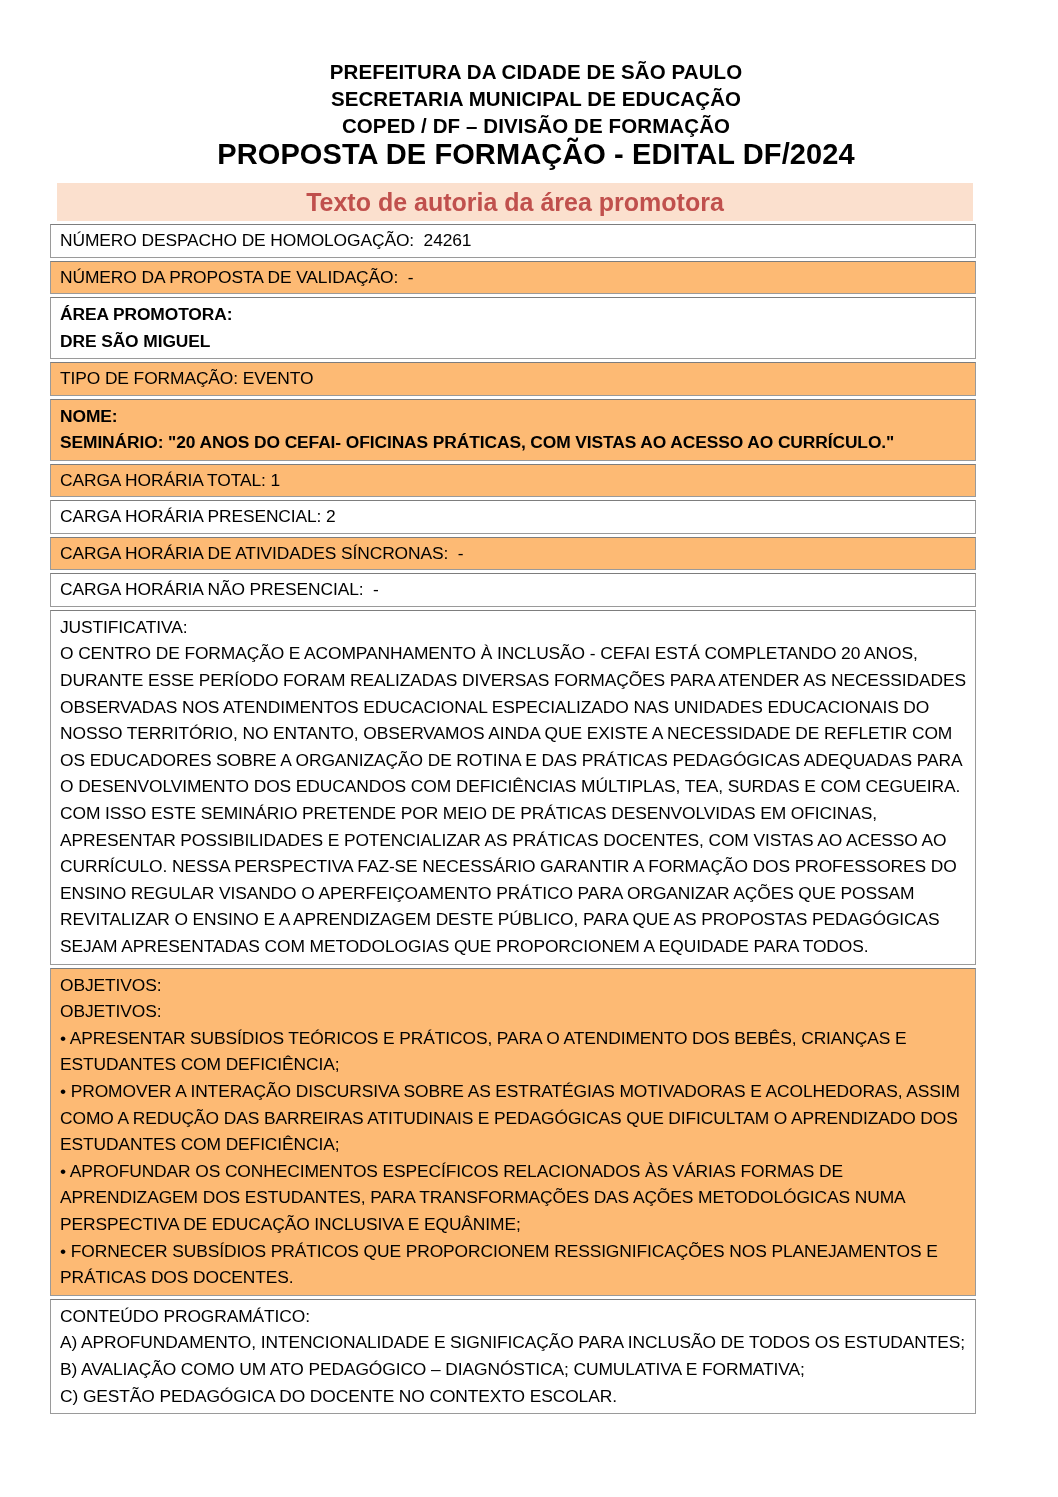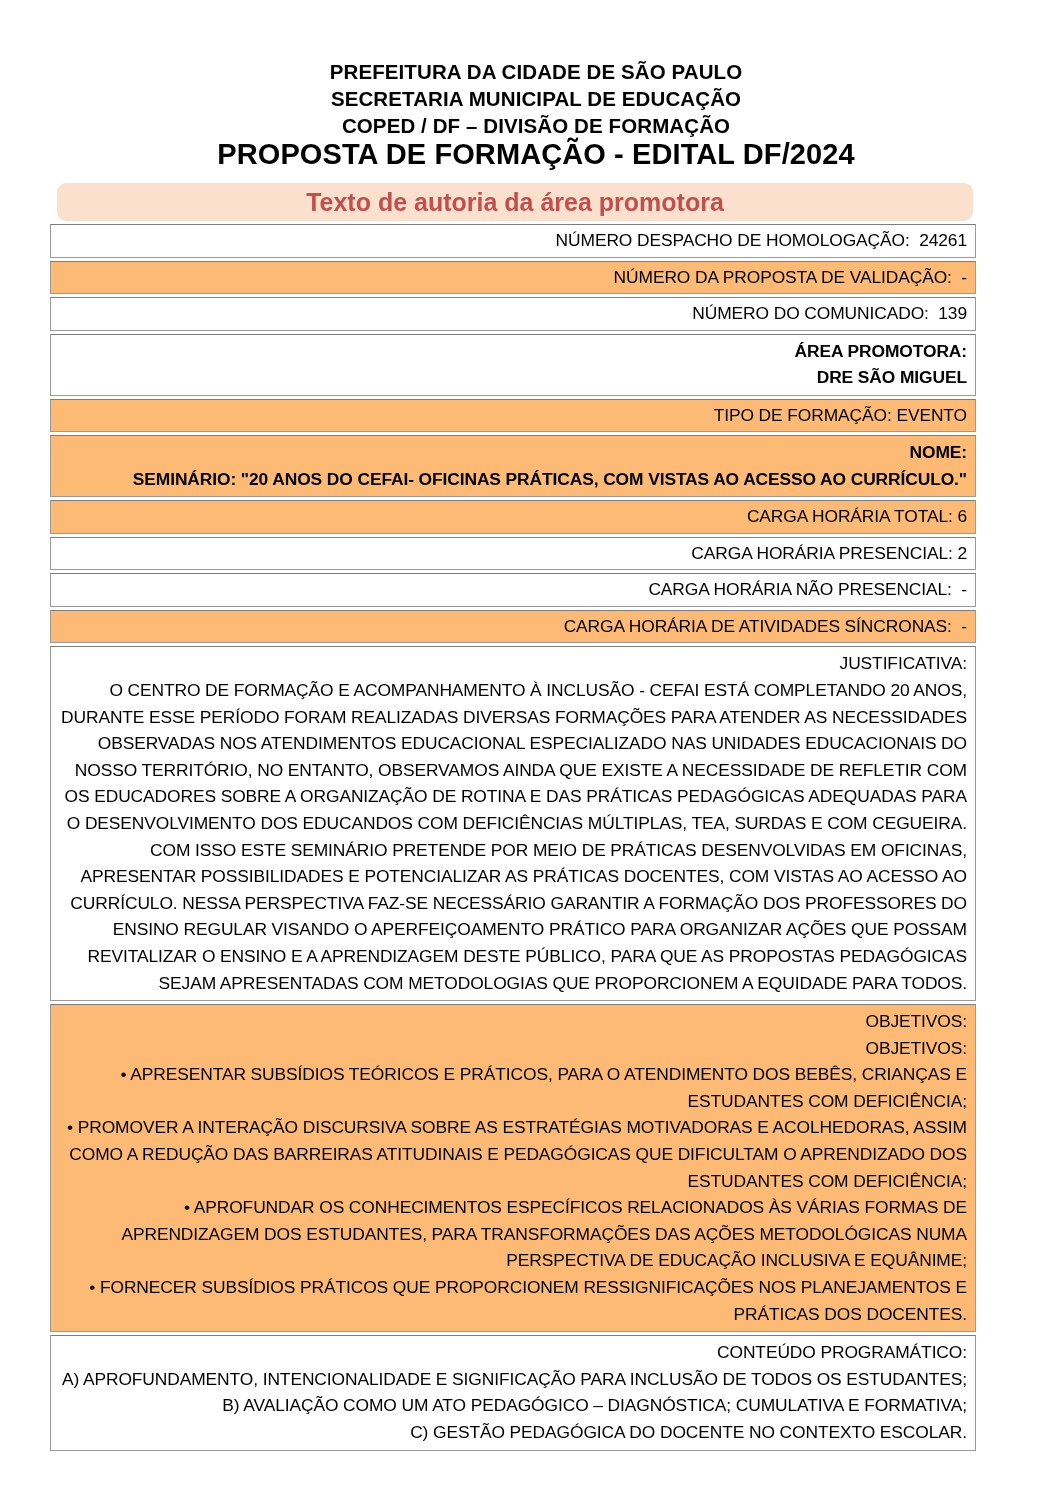--- a/index.html
+++ b/index.html
@@ -46,21 +46,20 @@
   .banner {
     position: absolute;
     top: 183px;
     left: 57px;
     width: 916px;
     height: 38px;
     background: #FBE0CE;
     display: flex;
     align-items: center;
     justify-content: center;
-    border-radius: 9px;
   }
   .banner-text {
     color: #C0504D;
     font-weight: bold;
     font-size: 25px;
     line-height: 30px;
     white-space: nowrap;
   }
 
   
@@ -79,21 +78,20 @@
     margin-bottom: 3px;
   }
   .row.shaded {
     background: #fdba74;
   }
   .row .line {
     font-size: 17.4px;
     line-height: 24.5px;
     white-space: pre-wrap;
     letter-spacing: -0.1px;
-    text-align: right;
   }
   .row.bold .line {
     font-weight: bold;
   }
   .row.block .line {
     line-height: 26.6px;
   }
 </style>
 </head>
 <body>
@@ -111,45 +109,42 @@
     <div class="banner-text">Texto de autoria da área promotora</div>
   </div>
 
   <div class="table">
       <div class="row">
         <div class="line">NÚMERO DESPACHO DE HOMOLOGAÇÃO:  24261</div>
       </div>
       <div class="row shaded">
         <div class="line">NÚMERO DA PROPOSTA DE VALIDAÇÃO:  -</div>
       </div>
-      <div class="row">
-        <div class="line">NÚMERO DO COMUNICADO:  139</div>
-      </div>
       <div class="row bold block">
         <div class="line">ÁREA PROMOTORA:
 DRE SÃO MIGUEL</div>
       </div>
       <div class="row shaded">
         <div class="line">TIPO DE FORMAÇÃO: EVENTO</div>
       </div>
       <div class="row shaded bold block">
         <div class="line">NOME:
 SEMINÁRIO: "20 ANOS DO CEFAI- OFICINAS PRÁTICAS, COM VISTAS AO ACESSO AO CURRÍCULO."</div>
       </div>
       <div class="row shaded">
-        <div class="line">CARGA HORÁRIA TOTAL: 6</div>
+        <div class="line">CARGA HORÁRIA TOTAL: 1</div>
       </div>
       <div class="row">
         <div class="line">CARGA HORÁRIA PRESENCIAL: 2</div>
       </div>
+      <div class="row shaded">
+        <div class="line">CARGA HORÁRIA DE ATIVIDADES SÍNCRONAS:  -</div>
+      </div>
       <div class="row">
         <div class="line">CARGA HORÁRIA NÃO PRESENCIAL:  -</div>
-      </div>
-      <div class="row shaded">
-        <div class="line">CARGA HORÁRIA DE ATIVIDADES SÍNCRONAS:  -</div>
       </div>
       <div class="row block">
         <div class="line">JUSTIFICATIVA:
 O CENTRO DE FORMAÇÃO E ACOMPANHAMENTO À INCLUSÃO - CEFAI ESTÁ COMPLETANDO 20 ANOS, DURANTE ESSE PERÍODO FORAM REALIZADAS DIVERSAS FORMAÇÕES PARA ATENDER AS NECESSIDADES OBSERVADAS NOS ATENDIMENTOS EDUCACIONAL ESPECIALIZADO NAS UNIDADES EDUCACIONAIS DO NOSSO TERRITÓRIO, NO ENTANTO, OBSERVAMOS AINDA QUE EXISTE A NECESSIDADE DE REFLETIR COM OS EDUCADORES SOBRE A ORGANIZAÇÃO DE ROTINA E DAS PRÁTICAS PEDAGÓGICAS ADEQUADAS PARA O DESENVOLVIMENTO DOS EDUCANDOS COM DEFICIÊNCIAS MÚLTIPLAS, TEA, SURDAS E COM CEGUEIRA. COM ISSO ESTE SEMINÁRIO PRETENDE POR MEIO DE PRÁTICAS DESENVOLVIDAS EM OFICINAS, APRESENTAR POSSIBILIDADES E POTENCIALIZAR AS PRÁTICAS DOCENTES, COM VISTAS AO ACESSO AO CURRÍCULO. NESSA PERSPECTIVA FAZ-SE NECESSÁRIO GARANTIR A FORMAÇÃO DOS PROFESSORES DO ENSINO REGULAR VISANDO O APERFEIÇOAMENTO PRÁTICO PARA ORGANIZAR AÇÕES QUE POSSAM REVITALIZAR O ENSINO E A APRENDIZAGEM DESTE PÚBLICO, PARA QUE AS PROPOSTAS PEDAGÓGICAS SEJAM APRESENTADAS COM METODOLOGIAS QUE PROPORCIONEM A EQUIDADE PARA TODOS.</div>
       </div>
       <div class="row shaded block">
         <div class="line">OBJETIVOS:
 OBJETIVOS:
 • APRESENTAR SUBSÍDIOS TEÓRICOS E PRÁTICOS, PARA O ATENDIMENTO DOS BEBÊS, CRIANÇAS E ESTUDANTES COM DEFICIÊNCIA;
 • PROMOVER A INTERAÇÃO DISCURSIVA SOBRE AS ESTRATÉGIAS MOTIVADORAS E ACOLHEDORAS, ASSIM COMO A REDUÇÃO DAS BARREIRAS ATITUDINAIS E PEDAGÓGICAS QUE DIFICULTAM O APRENDIZADO DOS ESTUDANTES COM DEFICIÊNCIA;

